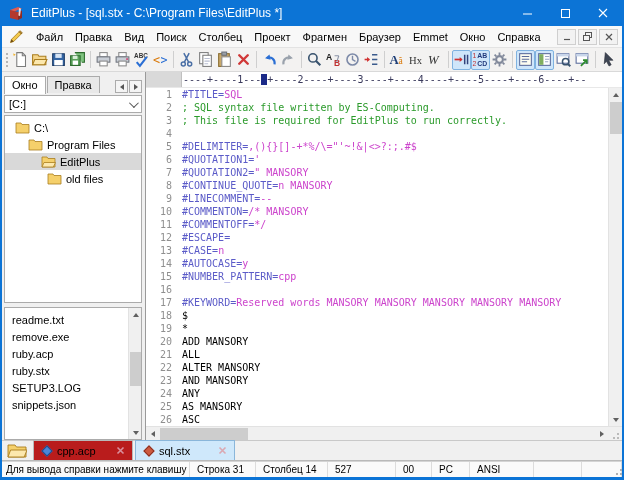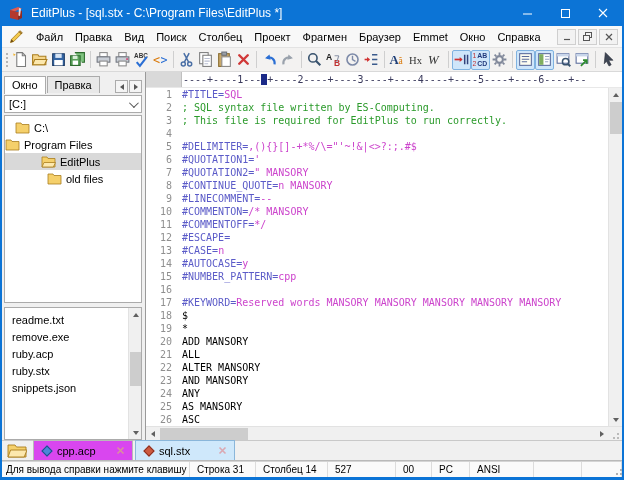--- a/index.html
+++ b/index.html
@@ -81,21 +81,21 @@
   .seg-p { color:#000; }
   .vscroll { width:14px; flex:0 0 14px; background:#f0f0f0; border-left:1px solid #e2e2e2; position:relative; }
   .vthumb { position:absolute; left:1px; top:14px; width:12px; height:32px; background:#cdcdcd; }
   .hscroll { height:14px; flex:0 0 14px; background:#f0f0f0; border-top:1px solid #e2e2e2; position:relative; }
   .hthumb { position:absolute; top:1px; left:14px; width:88px; height:12px; background:#cdcdcd; }
   .corner-grip { position:absolute; right:2px; top:3px; width:8px; height:8px; }
 
   
   .tabstrip { height:21px; flex:0 0 21px; background:#f0f0f0; border-top:1px solid #c9c9c9; border-bottom:1px solid #b9b9b9; display:flex; align-items:flex-end; }
   .strip-folder { width:20px; height:16px; margin:0 6px 2px 5px; flex:0 0 20px; }
-  .doc-tab { height:20px; display:flex; align-items:center; padding:0 7px; border:1px solid #b9b9b9; border-bottom:none; background:#d946ef; margin-right:2px; min-width:100px; }
+  .doc-tab { height:20px; display:flex; align-items:center; padding:0 7px; border:1px solid #b9b9b9; border-bottom:none; background:#b91c1c; margin-right:2px; min-width:100px; }
   .doc-tab.active { background:#cfe8fb; border-color:#8ab6da; }
   .diamond { width:8px; height:8px; transform:rotate(45deg); margin:0 6px 0 2px; flex:0 0 8px; }
   .diamond.blue { background:#4a86d8; border:1px solid #1e4c8c; }
   .diamond.red { background:#cd5a3f; border:1px solid #8c2e1e; }
   .doc-tab .lbl { flex:1; }
   .tab-x { margin-left:10px; font-weight:bold; }
 
   
   .statusbar { height:16px; flex:0 0 16px; background:#fafafa; border-top:1px solid #d4d4d4; display:flex; align-items:center; font-size:10px; }
   .sb-cell { height:100%; display:flex; align-items:center; padding-left:7px; border-right:1px solid #dcdcdc; white-space:nowrap; overflow:hidden; }
@@ -404,21 +404,21 @@
         <span>[C:]</span>
         <span class="chev"></span>
       </div>
       <div class="treebox" id="treebox">
           <div class="tree-row" style="padding-left: 10px;">
             <svg width="15" height="13" viewBox="0 0 15 13">
               <path d="M1 2h5l1 1.5h7V12H1z" fill="#f5d06b" stroke="#a97d1e" stroke-width="0.8"></path>
             </svg>
             <span>C:\</span>
           </div>
-          <div class="tree-row" style="">
+          <div class="tree-row" style="padding-left: 23px;">
             <svg width="15" height="13" viewBox="0 0 15 13">
               <path d="M1 2h5l1 1.5h7V12H1z" fill="#f5d06b" stroke="#a97d1e" stroke-width="0.8"></path>
             </svg>
             <span>Program Files</span>
           </div>
           <div class="tree-row selected" style="padding-left: 36px;">
             <svg width="15" height="13" viewBox="0 0 15 13">
               <path d="M1 2h5l1 1.5h7V12H1z" fill="#f5d06b" stroke="#a97d1e" stroke-width="0.8"></path>
               <path d="M1 12l2-4.5h11.5L12.3 12z" fill="#fce8ae" stroke="#a97d1e" stroke-width="0.8"></path>
             </svg>
@@ -431,20 +431,21 @@
             <span>old files</span>
           </div>
         </div>
       <div class="splitter-h"></div>
       <div class="listbox">
         <div id="file-rows">
             <div class="file-row">readme.txt</div>
             <div class="file-row">remove.exe</div>
             <div class="file-row">ruby.acp</div>
             <div class="file-row">ruby.stx</div>
+            <div class="file-row">SETUP3.LOG</div>
             <div class="file-row">snippets.json</div>
           </div>
         <div class="list-scroll">
           <span class="sc-btn" style="top:0;left:0;">
               <i class="tri-u"></i>
             </span>
           <span style="position:absolute;left:1px;top:44px;width:11px;height:34px;background:#cdcdcd;"></span>
           <span class="sc-btn" style="bottom:0;left:0;">
               <i class="tri-d"></i>
             </span>

